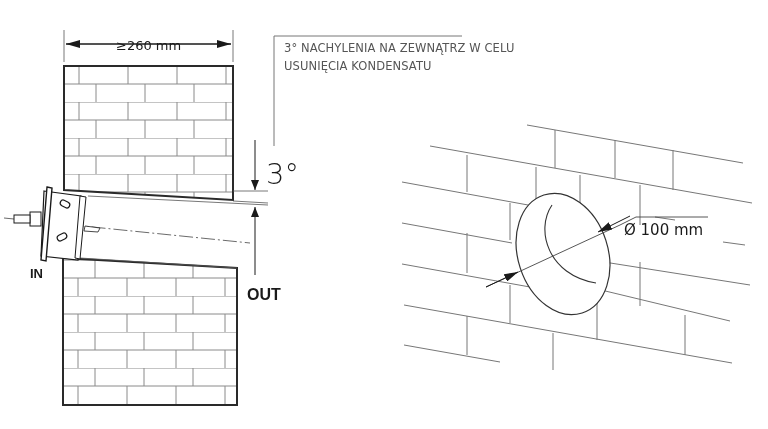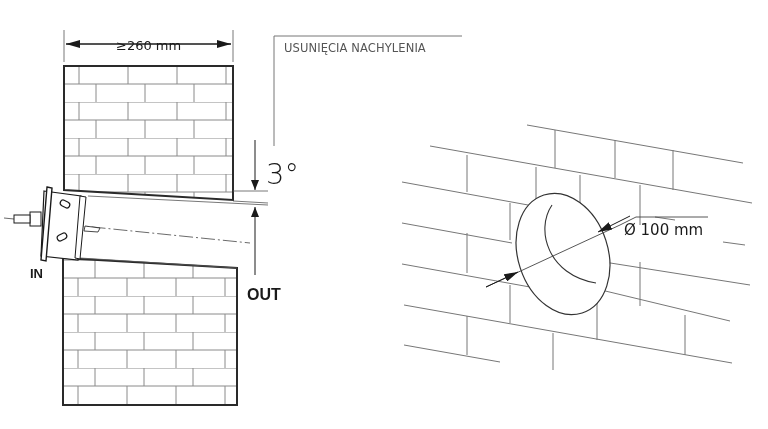--- a/index.html
+++ b/index.html
@@ -130,18 +130,19 @@
     <line x1="486" y1="287" x2="620" y2="225" stroke="#444" stroke-width="0.9"></line>
     <line x1="486" y1="287" x2="518" y2="272" stroke="#1a1a1a" stroke-width="1" marker-end="url(#arrS)"></line>
     <line x1="630" y1="216" x2="598" y2="232" stroke="#1a1a1a" stroke-width="1" marker-end="url(#arrS)"></line>
     <line x1="620" y1="225" x2="636" y2="217" stroke="#444" stroke-width="0.9"></line>
     <line x1="636" y1="217" x2="708" y2="217" stroke="#444" stroke-width="0.9"></line>
   </g>
 </svg>
 
 <div class="lbl dim-top">≥260 mm</div>
 <div class="lbl note">
-  <div>USUNIĘCIA NACHYLENIA</div>
+  <div>3° NACHYLENIA NA ZEWNĄTRZ W CELU</div>
+  <div>USUNIĘCIA KONDENSATU</div>
 </div>
 <div class="lbl deg">3°</div>
 <div class="lbl in">IN</div>
 <div class="lbl out">OUT</div>
 <div class="lbl dia">Ø 100 mm</div>
 
 </body></html>

